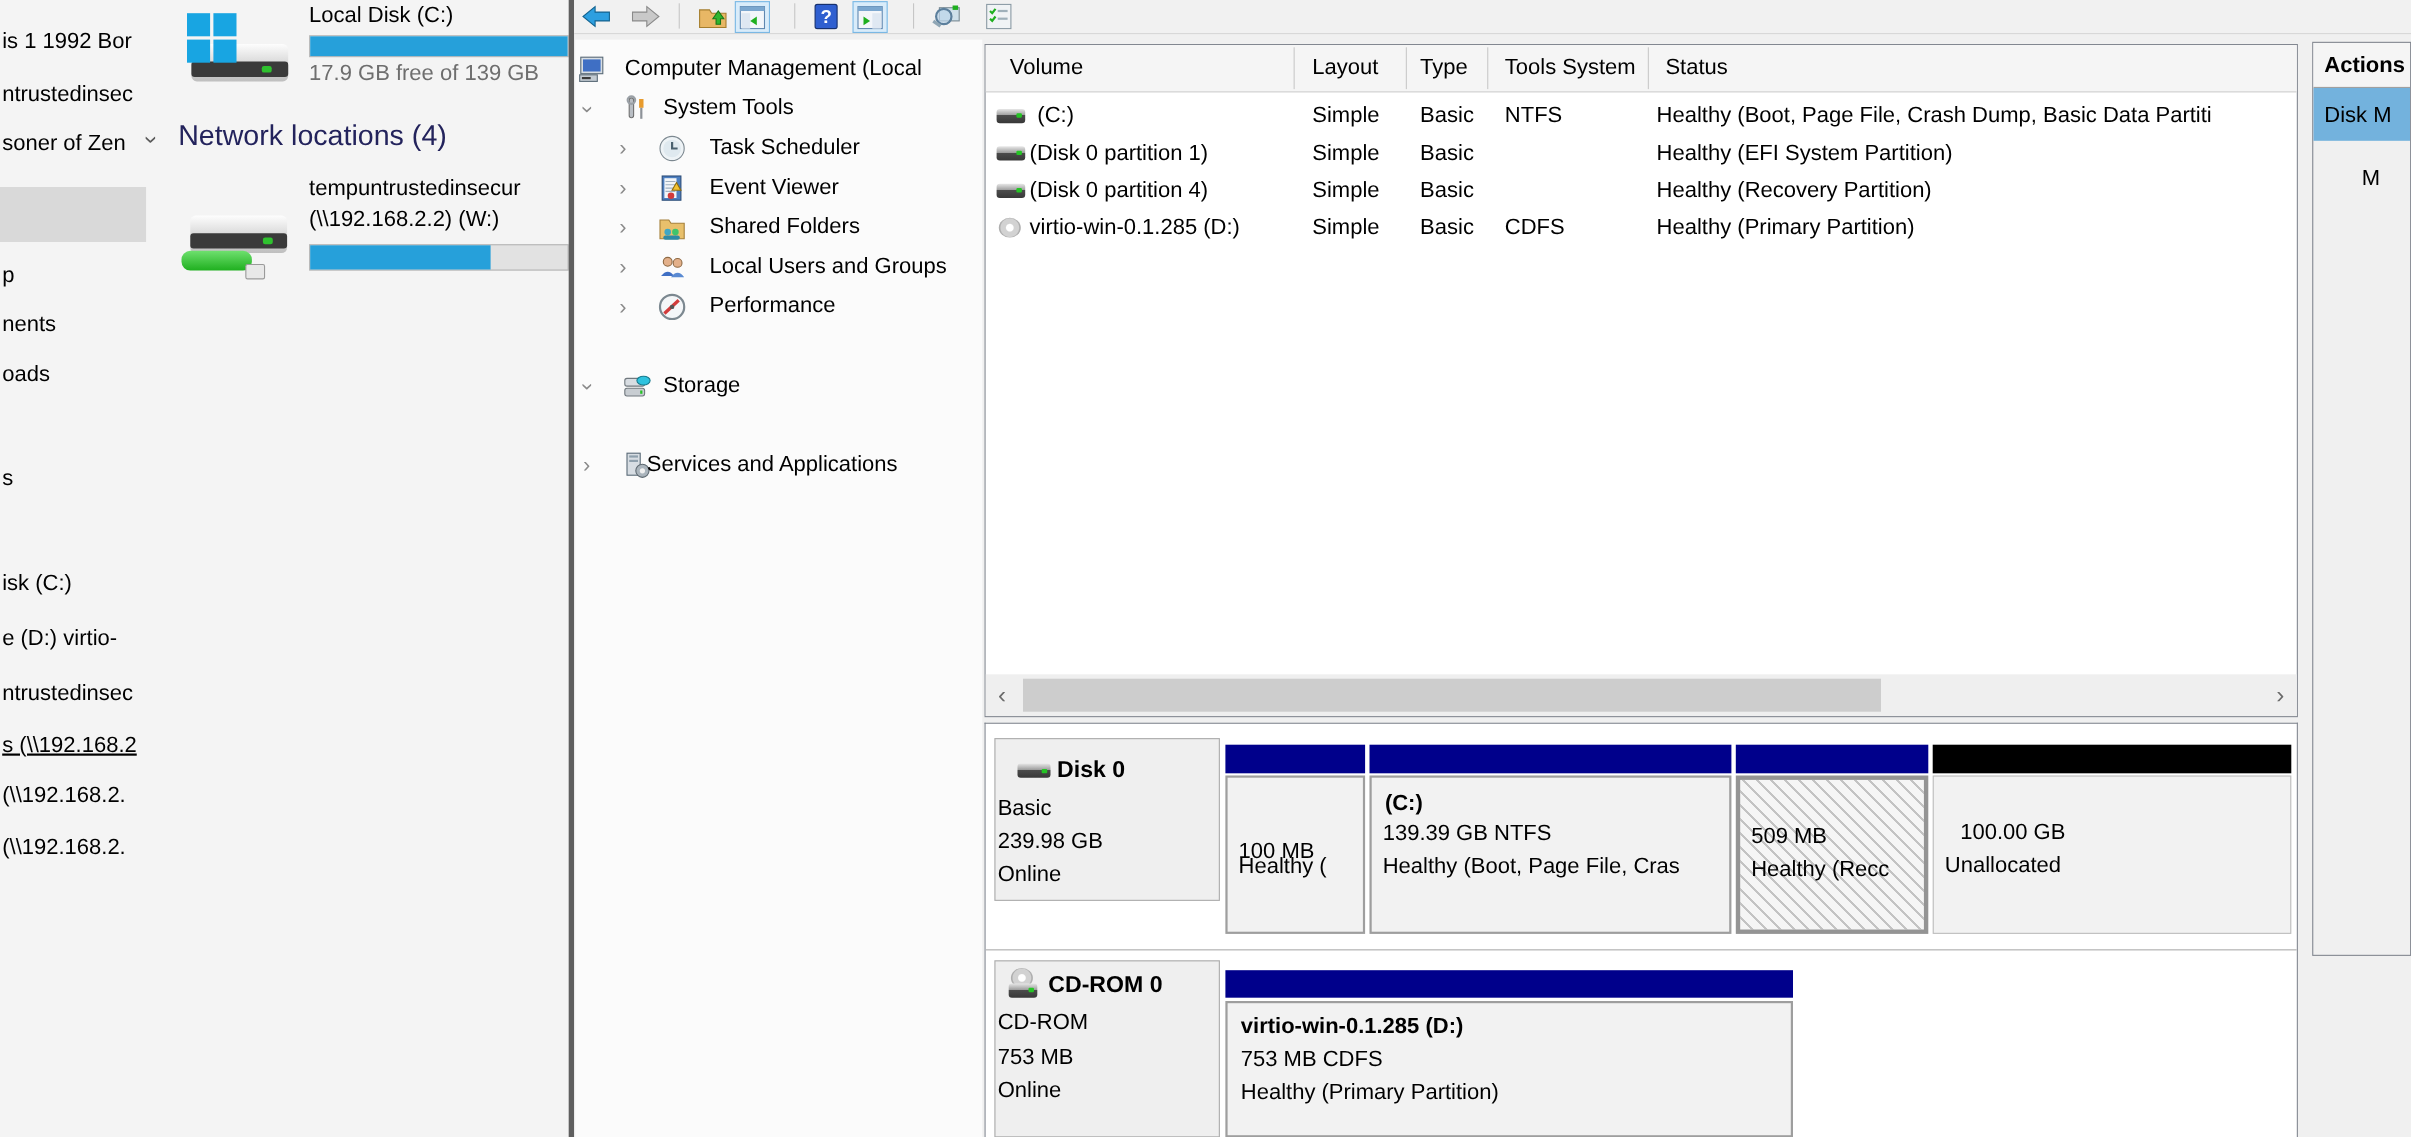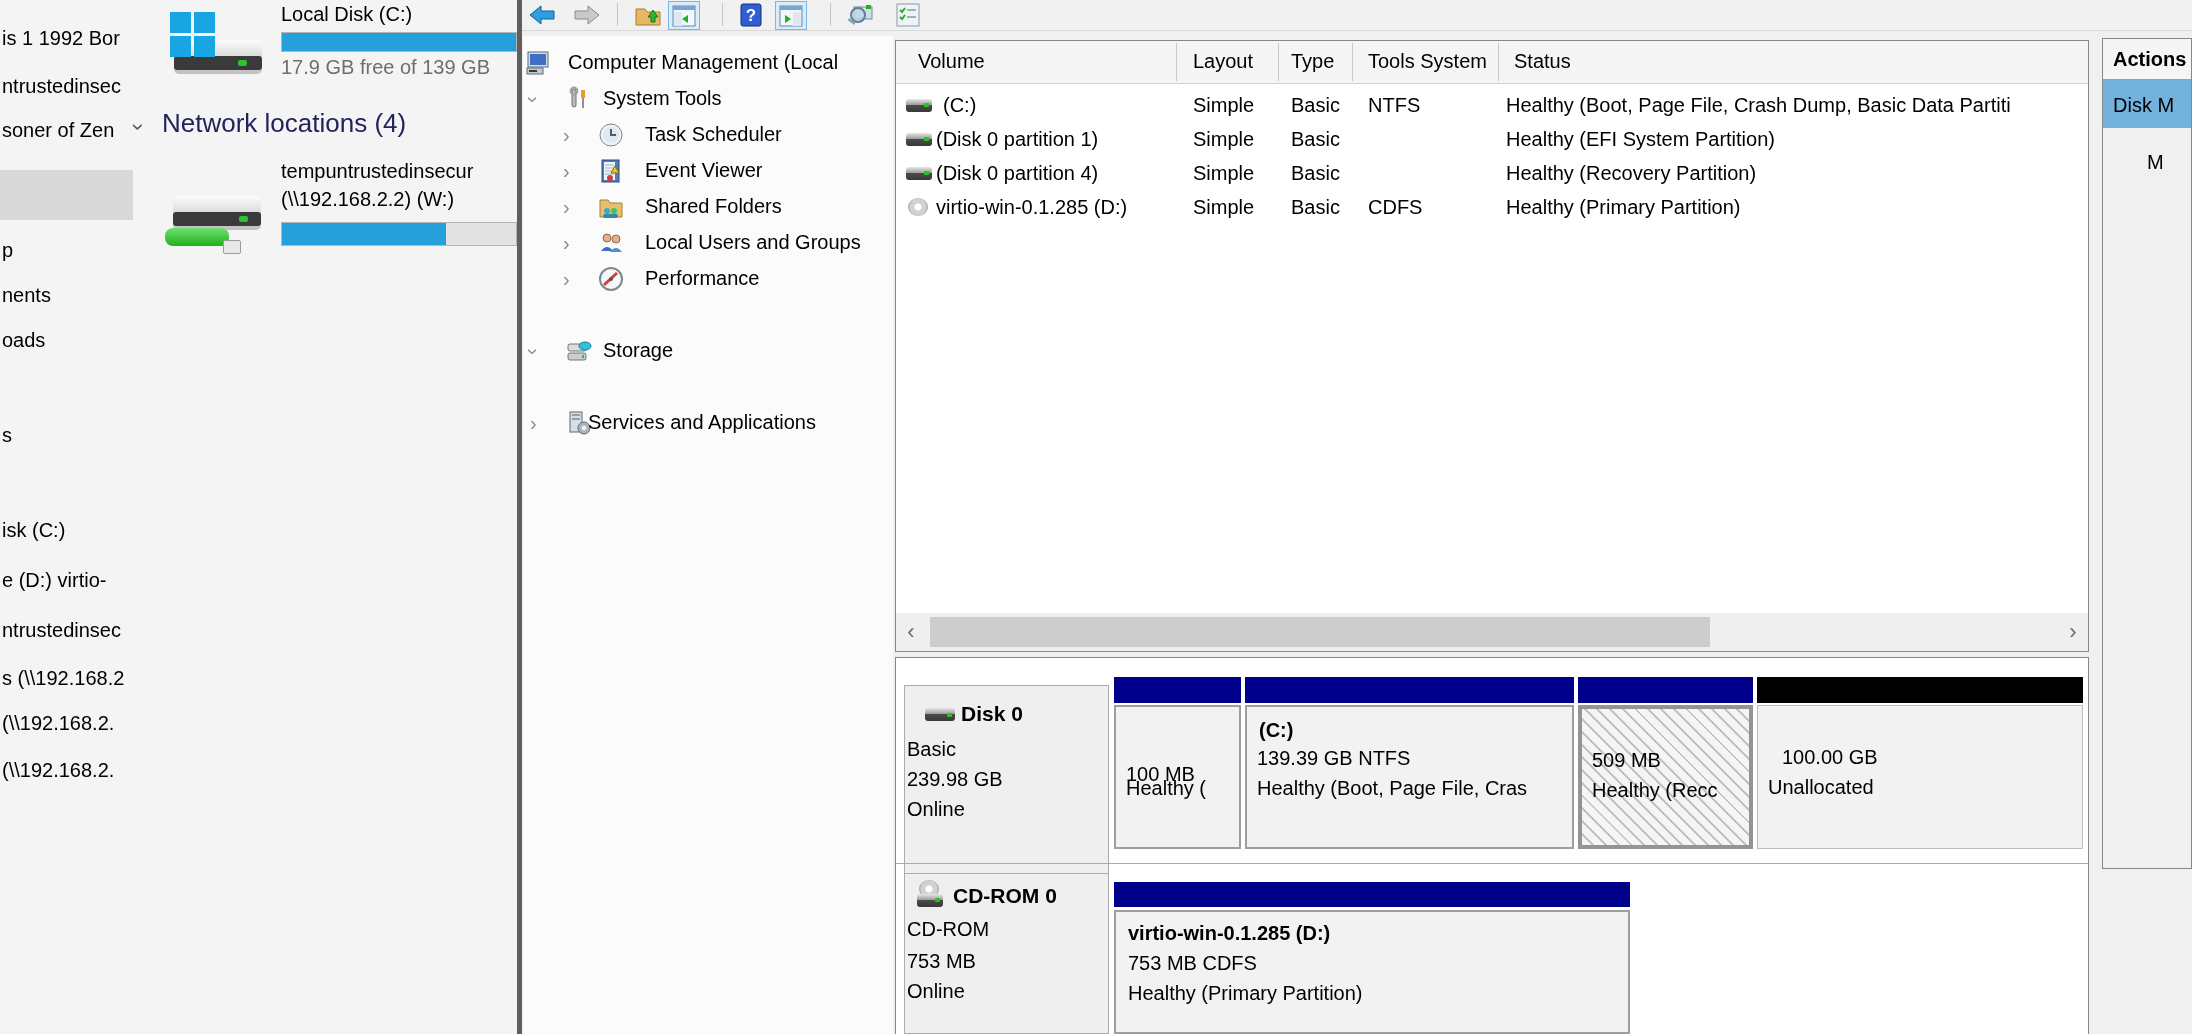--- a/index.html
+++ b/index.html
@@ -95,21 +95,21 @@
         <div class="abs nav-item" style="top: 27px;">is 1 1992 Bor</div>
         <div class="abs nav-item" style="top: 75px;">ntrustedinsec</div>
         <div class="abs nav-item" style="top: 119px;">soner of Zen</div>
         <div class="abs nav-item" style="top: 239px;">p</div>
         <div class="abs nav-item" style="top: 284px;">nents</div>
         <div class="abs nav-item" style="top: 329px;">oads</div>
         <div class="abs nav-item" style="top: 424px;">s</div>
         <div class="abs nav-item" style="top: 519px;">isk (C:)</div>
         <div class="abs nav-item" style="top: 569px;">e (D:) virtio-</div>
         <div class="abs nav-item" style="top: 619px;">ntrustedinsec</div>
-        <div class="abs nav-item" style="top: 667px;">s (\\192.168.2</div>
+        <div class="abs nav-item" style="top: 667px; text-decoration: underline;">s (\\192.168.2</div>
         <div class="abs nav-item" style="top: 712px;">(\\192.168.2.</div>
         <div class="abs nav-item" style="top: 759px;">(\\192.168.2.</div>
       </div>
   </div>
 
   <div class="abs" style="left:170px;top:10px;width:96px;height:78px">
     <div class="drv-body" style="left:4px;top:30px"></div>
     <div class="drv-face" style="left:4px;top:46px"></div>
     <div class="drv-led" style="left:68px;top:50px"></div>
     <div class="winlogo" style="left:0;top:2px">
@@ -349,21 +349,21 @@
     </div>
   <div class="sb-track" style="left:0px;top:572px;width:1192px;height:38px">
     <div class="sb-btn" style="left:0px;top:0px;width:30px;height:38px">‹</div>
     <div class="sb-thumb" style="left:34px;top:4px;width:780px;height:30px"></div>
     <div class="sb-btn" style="left:1162px;top:0px;width:30px;height:38px">›</div>
   </div>
 </div>
 
 <div id="diskpane" class="abs">
 
-  <div class="lbl-cell" style="top:27px;height:194px">
+  <div class="lbl-cell" style="top:13px;height:148px">
     <div class="mini-drv" style="left:20px;top:22px;width:30px"></div>
     <div class="mini-led" style="left:42px;top:27px"></div>
     <div class="abs bold nowrap" style="left:56px;top:16px;font-size:21px">Disk 0</div>
     <div class="abs nowrap" style="left:2px;top:52px">Basic</div>
     <div class="abs nowrap" style="left:2px;top:82px">239.98 GB</div>
     <div class="abs nowrap" style="left:2px;top:112px">Online</div>
   </div>
   <div id="disk0-parts">
       <div class="pstrip" style="left: 218px; top: 19px; width: 127px; background: rgb(0, 0, 139);"></div>
       <div class="pbody" style="left: 218px; top: 47px; width: 127px;">

